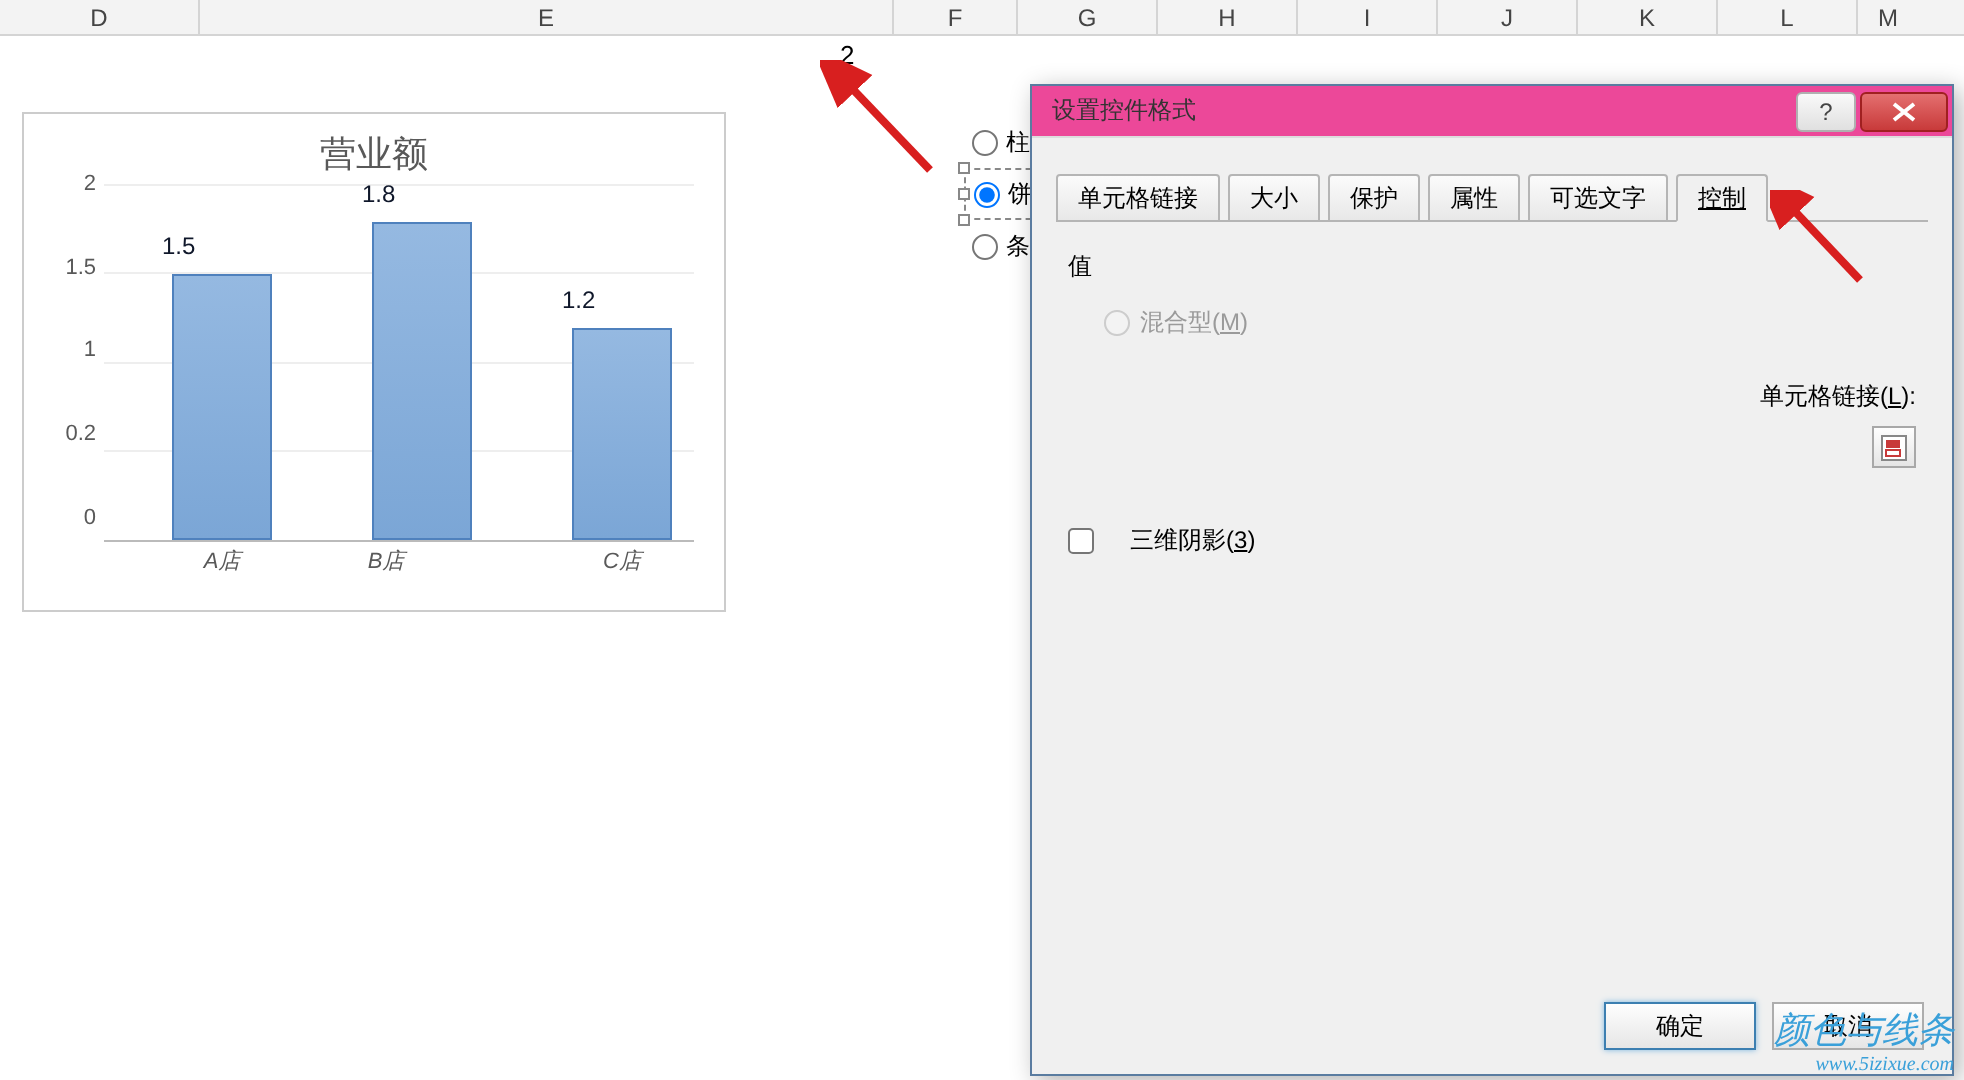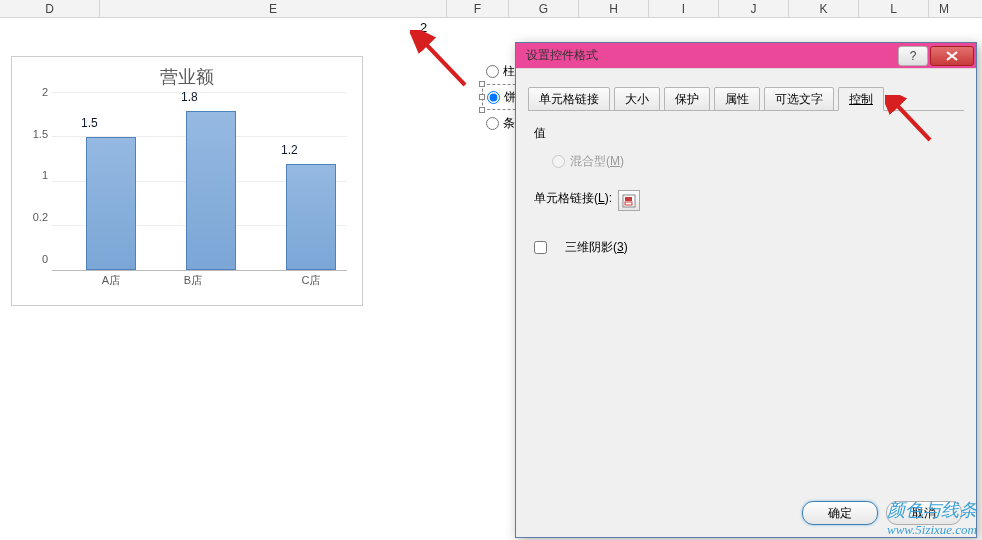--- a/index.html
+++ b/index.html
@@ -15,21 +15,21 @@
 
   
   .chart { position: absolute; top: 56px; left: 11px; width: 352px; height: 250px; border: 1px solid #ccc; background: #fff; }
   .chart-title { text-align: center; font-size: 18px; color: #595959; padding: 8px 0 4px; }
   .chart-body { position: relative; height: 190px; margin: 0 10px; }
   .y-tick { position: absolute; left: 0; width: 26px; text-align: right; font-size: 11px; color: #595959; transform: translateY(-50%); }
   .grid { position: absolute; left: 30px; right: 5px; top: 0; bottom: 12px; border-bottom: 1px solid #bbb; }
   .gline { position: absolute; left: 0; right: 0; border-top: 1px solid #eee; }
   .bar { position: absolute; bottom: 0; width: 50px; background: linear-gradient(to bottom, #95b9e1, #7ba6d6); border: 1px solid #4f81bd; }
   .bar-lbl { position: absolute; width: 60px; text-align: left; font-size: 12px; color: #0f172a; transform: translateX(-50%); }
-  .x-lbl { position: absolute; bottom: -18px; width: 60px; text-align: center; font-size: 11px; color: #595959; transform: translateX(-50%); }
+  .x-lbl { position: absolute; bottom: -18px; width: 60px; text-align: center; font-size: 11px; color: #595959; transform: translateX(-50%); font-style: italic; }
 
   
   .sheet-radios { position: absolute; top: 58px; left: 482px; width: 80px; }
   .sheet-radio { display: flex; align-items: center; gap: 4px; height: 26px; font-size: 12px; color: #000; padding-left: 4px; cursor: pointer; }
   .sheet-radio input { margin: 0; }
   .sheet-radio.sel { border: 1px dashed #888; position: relative; }
   .sh { position: absolute; width: 6px; height: 6px; background: #fff; border: 1px solid #888; }
   .sh.tl { top: -4px; left: -4px; } .sh.tr { top: -4px; right: -4px; }
   .sh.bl { bottom: -4px; left: -4px; } .sh.br { bottom: -4px; right: -4px; }
   .sh.tm { top: -4px; left: 50%; margin-left: -3px; } .sh.bm { bottom: -4px; left: 50%; margin-left: -3px; }
@@ -50,34 +50,34 @@
   .tab { height: 24px; line-height: 22px; padding: 0 10px; font-size: 12px; border: 1px solid #b5b5b5; background: linear-gradient(to bottom,#fbfbfb,#e8e8e8); margin-right: 4px; border-bottom: 1px solid #b5b5b5; border-radius: 2px 2px 0 0; position: relative; cursor: pointer; }
   .tab.active { background: #f0f0f0; border-bottom-color: #f0f0f0; z-index: 2; text-decoration: underline; }
 
   .dlg-body { padding: 14px 18px; font-size: 12px; color: #000; }
   .group-lbl { margin-bottom: 8px; }
   .val-opts { padding-left: 18px; }
   .val-opt { display: flex; align-items: center; gap: 5px; height: 22px; cursor: pointer; }
   .val-opt.disabled { color: #9a9a9a; }
   .val-opt input { margin: 0; }
 
-  .link-row { display: flex; align-items: flex-start; gap: 6px; margin-top: 18px; }
+  .link-row { display: flex; align-items: flex-end; gap: 6px; margin-top: 18px; flex-direction: column; }
   .link-row input[type=text] { width: 150px; height: 21px; border: 1px solid #a8a8a8; padding: 0 4px; font-size: 12px; }
   .ref-btn { width: 22px; height: 21px; border: 1px solid #a8a8a8; background: linear-gradient(to bottom,#fefefe,#e5e5e5); display: flex; align-items: center; justify-content: center; cursor: pointer; }
 
   .cb-row { display: flex; align-items: center; gap: 18px; margin-top: 28px; cursor: pointer; }
   .cb-row input { margin: 0; }
 
   .dlg-actions { position: absolute; right: 14px; bottom: 12px; display: flex; gap: 8px; }
-  .dlg-btn { width: 76px; height: 24px; border: 1px solid #adadad; border-radius: 11px; background: linear-gradient(to bottom,#fefefe,#e6e6e6); font-size: 12px; cursor: pointer; }
+  .dlg-btn { width: 76px; height: 24px; border: 1px solid #adadad; border-radius: 0; background: linear-gradient(to bottom,#fefefe,#e6e6e6); font-size: 12px; cursor: pointer; }
   .dlg-btn.primary { border-color: #3c7fb1; box-shadow: 0 0 3px #7cb6e0; }
 
   .watermark { position: absolute; right: 5px; bottom: 2px; color: #3aa0d9; font-style: italic; font-family: "SimSun"; pointer-events: none; }
   .watermark .wm1 { font-size: 18px; }
-  .watermark .wm2 { font-size: 13px; display: block; text-align: right; }
+  .watermark .wm2 { font-size: 10px; display: block; text-align: right; }
 
   u { text-decoration: underline; }
 </style>
 </head>
 <body>
 
 <div class="col-headers">
   <div class="col-h first">D</div>
   <div class="col-h" style="width:347px">E</div>
   <div class="col-h" style="width:62px">F</div>

